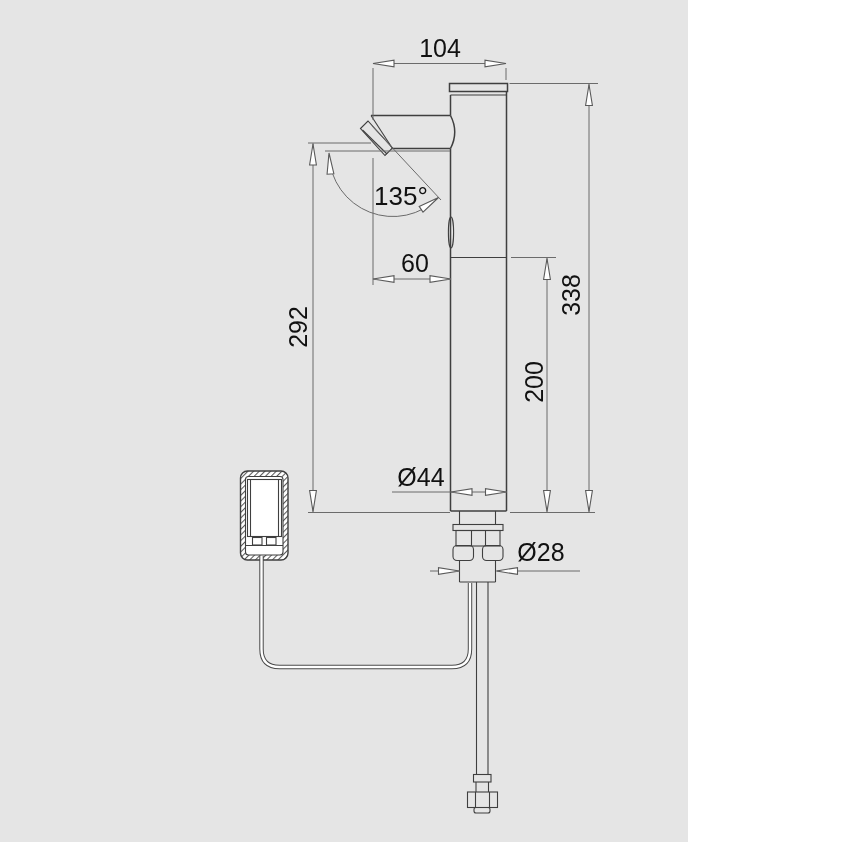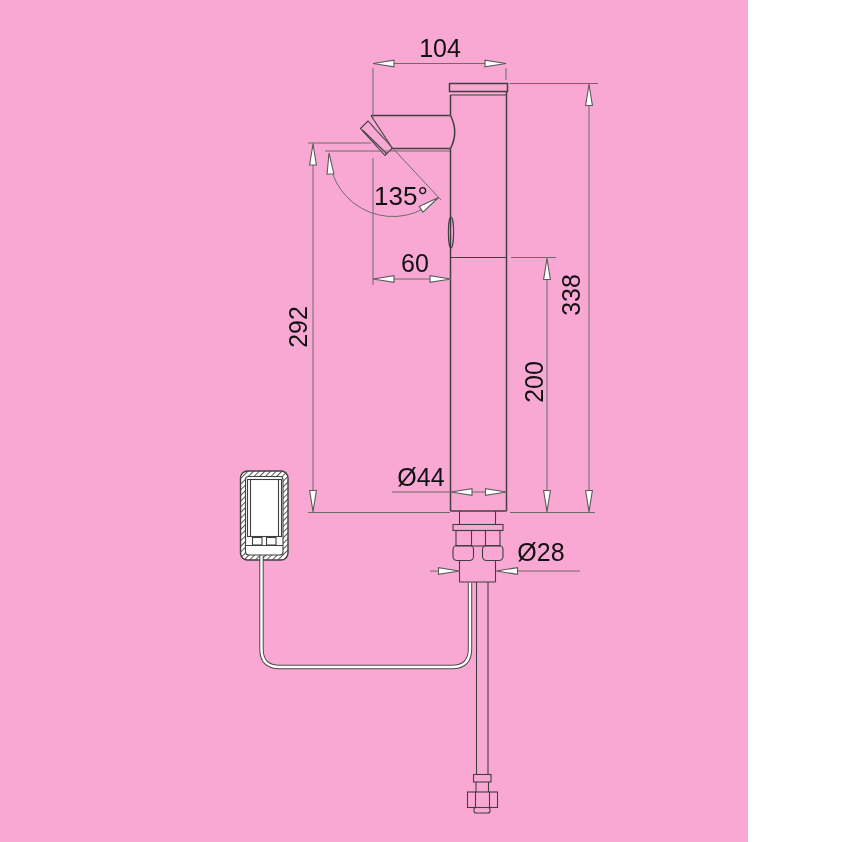--- a/index.html
+++ b/index.html
@@ -1,16 +1,16 @@
 <!DOCTYPE html>
 <html><head>
 <meta charset="utf-8">
 <style>
   html,body{margin:0;padding:0;background:#ffffff;}
-  .page{width:748px;height:842px;background:#f9a8d4;position:relative;overflow:hidden;}
+  .page{width:688px;height:842px;background:#e5e5e5;position:relative;overflow:hidden;}
   svg{position:absolute;left:0;top:0;}
   .obj{stroke:#3f3f3f;stroke-width:1.5;fill:none;stroke-linecap:butt;}
   .objthin{stroke:#3f3f3f;stroke-width:1.1;fill:none;}
   .dim{stroke:#6b6b6b;stroke-width:1;fill:none;}
   .arr{fill:#ffffff;stroke:#5a5a5a;stroke-width:1.1;}
   .dimtext{font-family:"Liberation Sans","DejaVu Sans",sans-serif;font-size:25px;fill:#111111;}
   .cableOuter{stroke:#4a4a4a;stroke-width:4.4;fill:none;}
   .cableInner{stroke:#ffffff;stroke-width:2.4;fill:none;}
 </style>
 </head>

